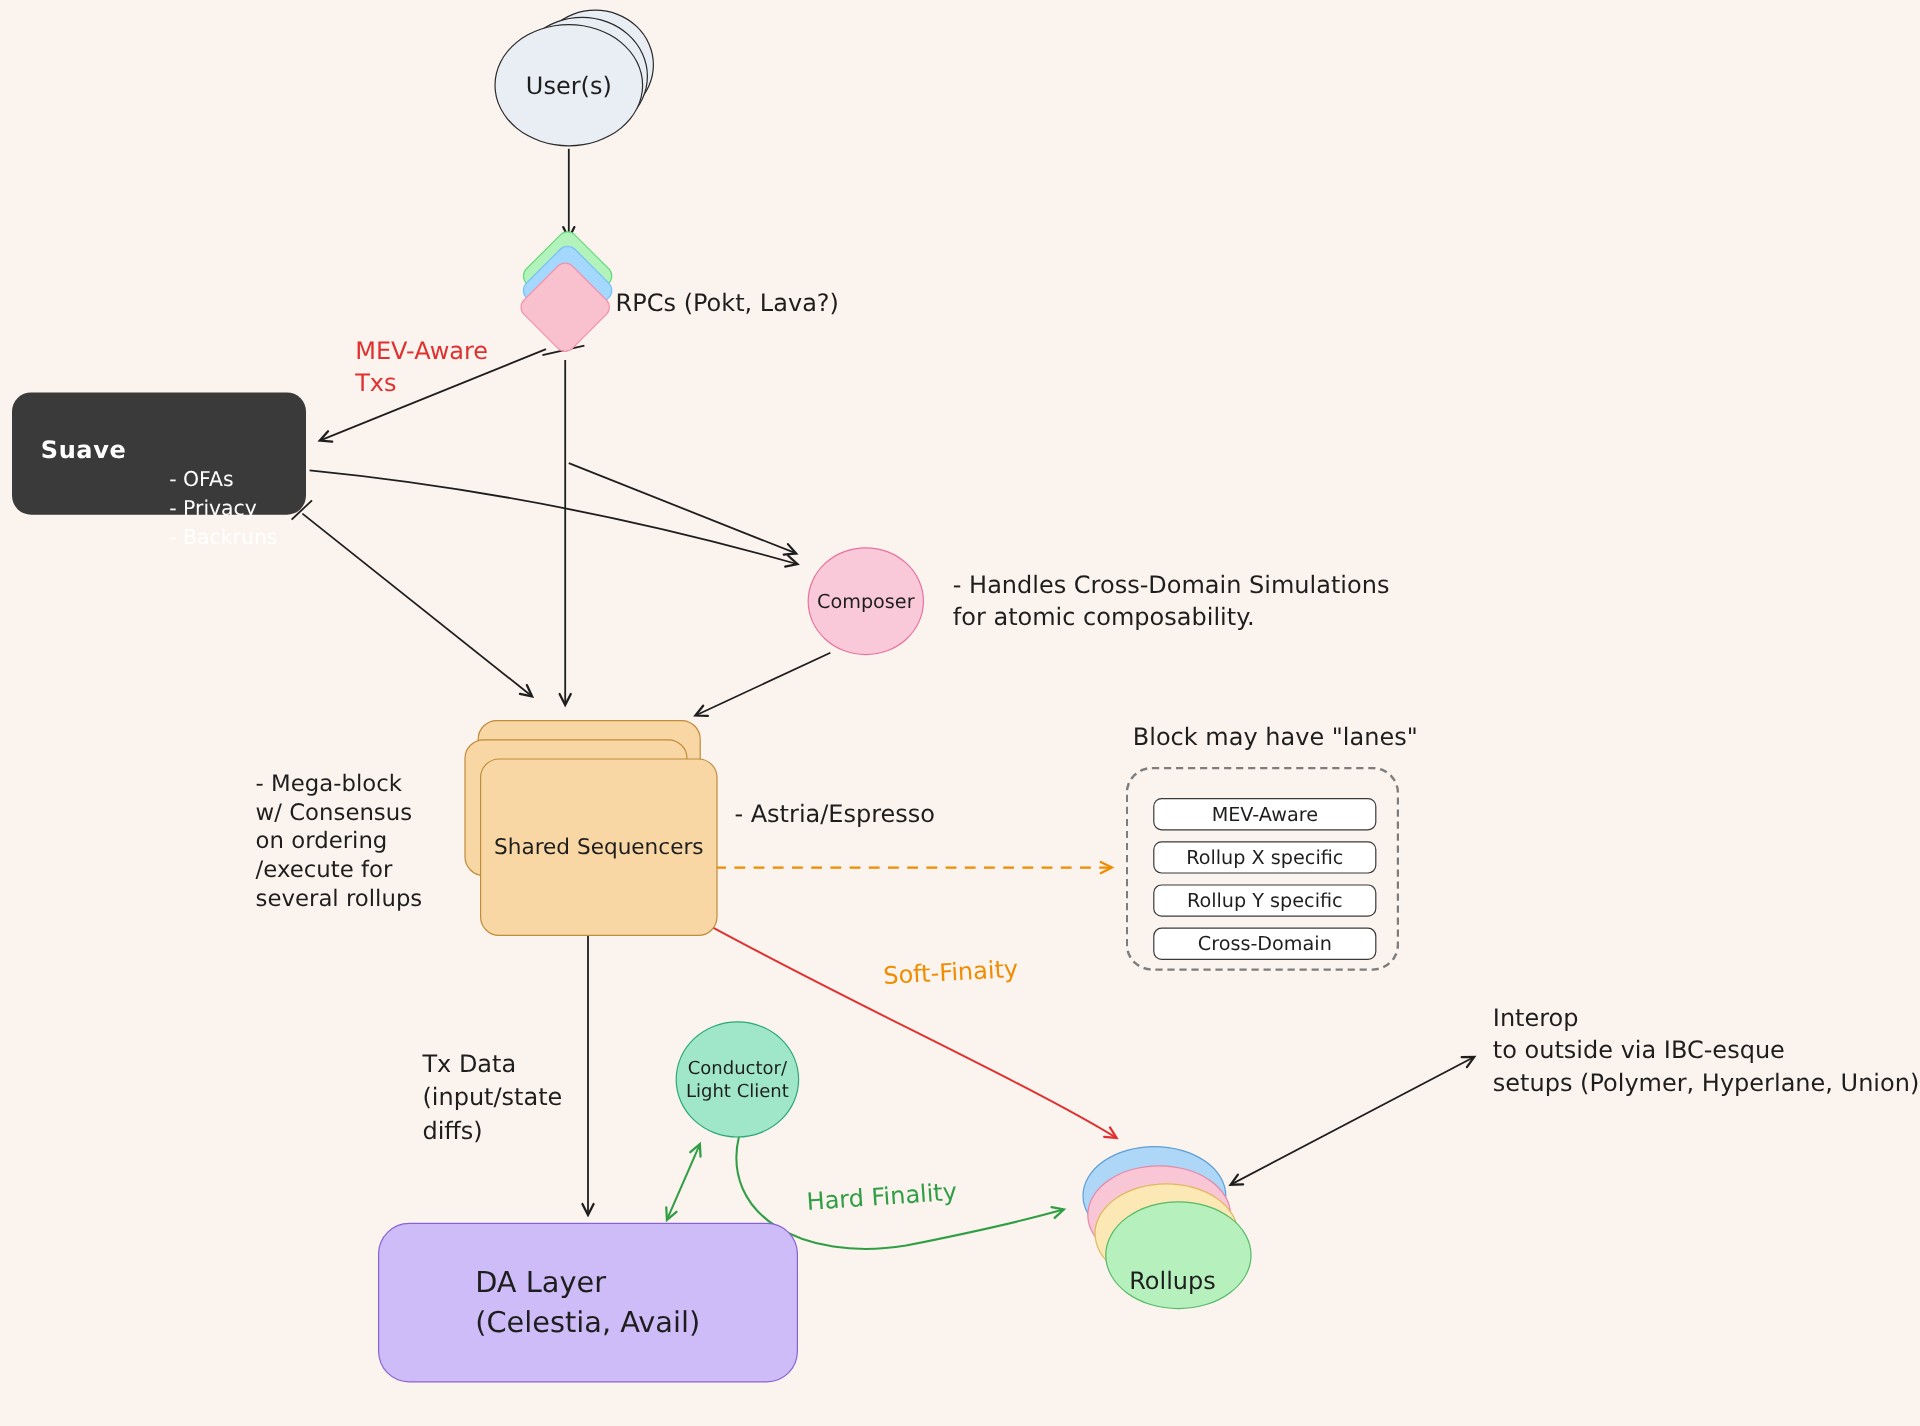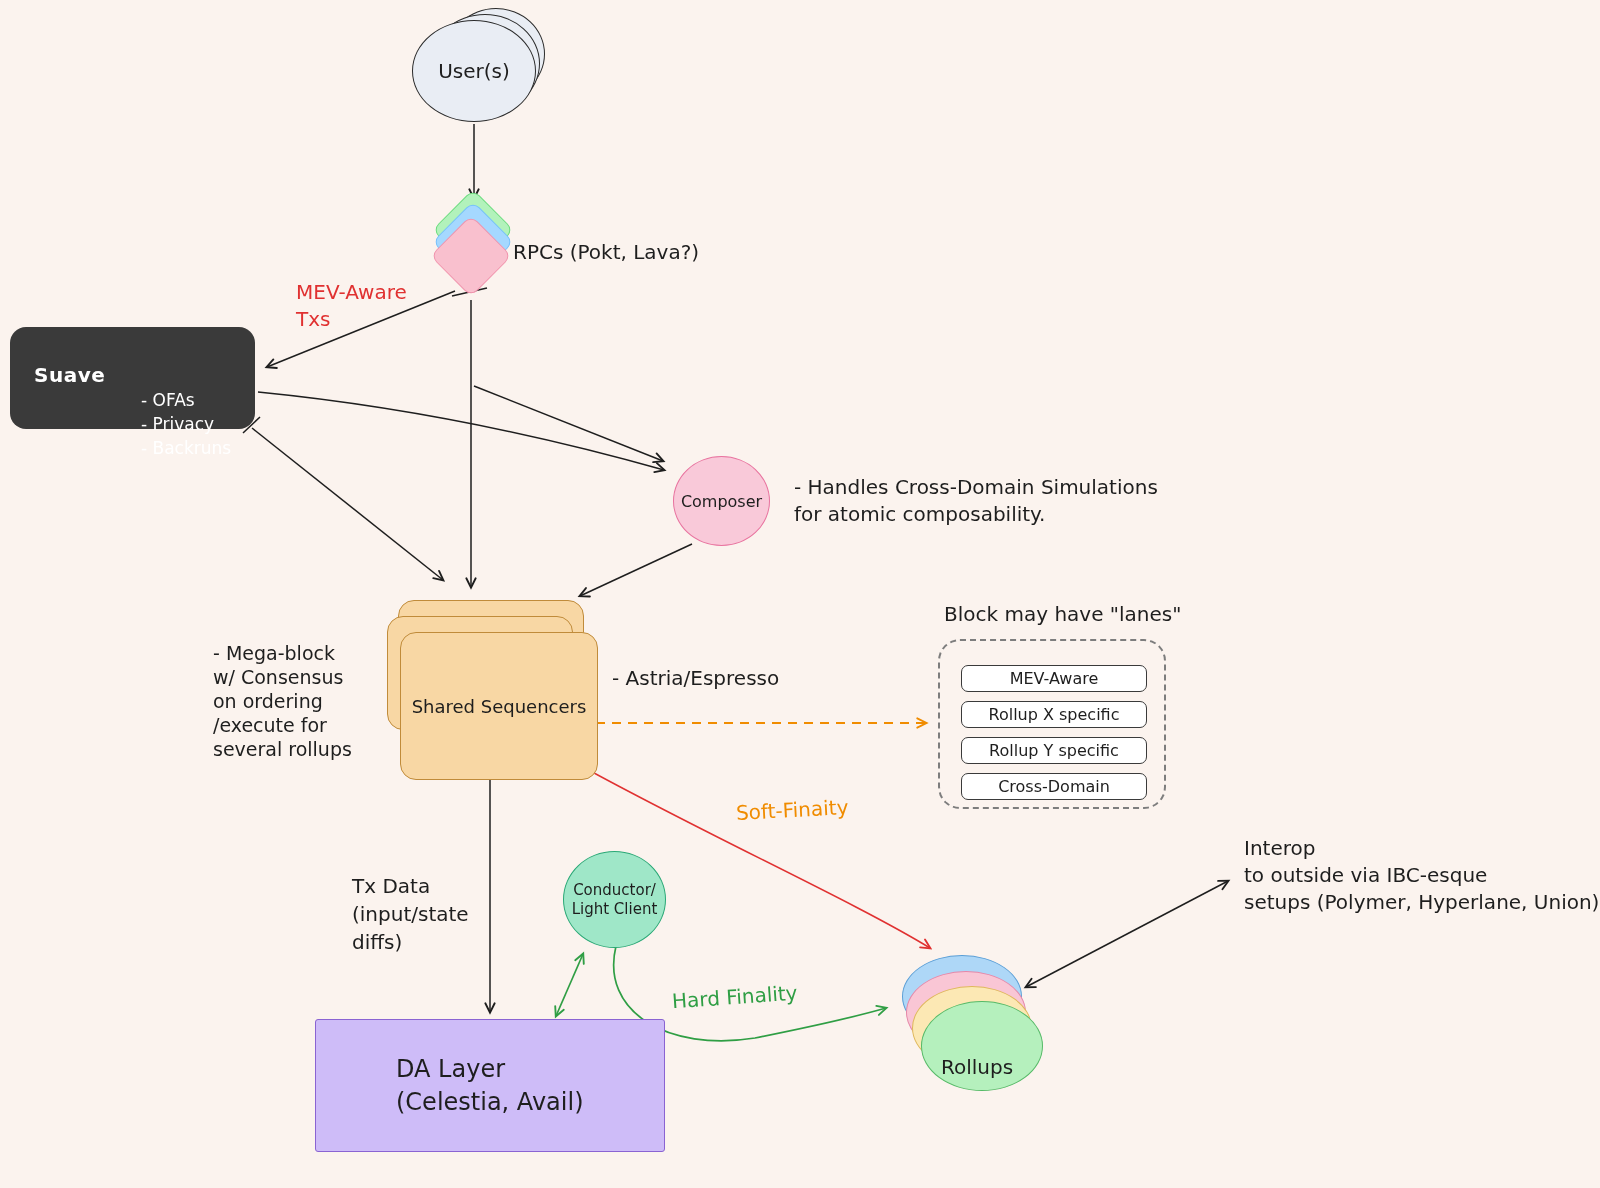--- a/index.html
+++ b/index.html
@@ -16,21 +16,21 @@
   .diamond { width:58px; height:58px; transform:rotate(45deg); border-radius:9px; border:1.7px solid; }
   .note { font-size:20px; line-height:27px; }
   .small-note { font-size:19px; line-height:24px; }
   .suave-box { background:#3a3a3a; border-radius:16px; color:#fff; }
   .suave-title { font-size:20px; letter-spacing:0.5px;font-weight:bold; }
   .suave-items { font-size:17px; line-height:24px; }
   .seq-card { background:#f8d7a4; border:1.6px solid #c08b3a; border-radius:16px; }
   .lanes-box { border:2px dashed #7d7d7d; border-radius:22px; }
   .lane-row { background:#ffffff; border:1.4px solid #3a3a3a; border-radius:7px;
               font-size:16px; display:flex; align-items:center; justify-content:center; }
-  .da-box { background:#cebcf8; border:1.6px solid #8a63d2; border-radius:3px;
+  .da-box { background:#cebcf8; border:1.6px solid #8a63d2; border-radius:26px;
             display:flex; flex-direction:column; justify-content:center; padding-left:80px;
             font-size:24px; line-height:33px; }
   .red-txt { color:#e03131; }
   .orange-txt { color:#f08c00; }
   .green-txt { color:#2f9e44; }
 </style>
 </head>
 <body>
 
 <div class="canvas">

